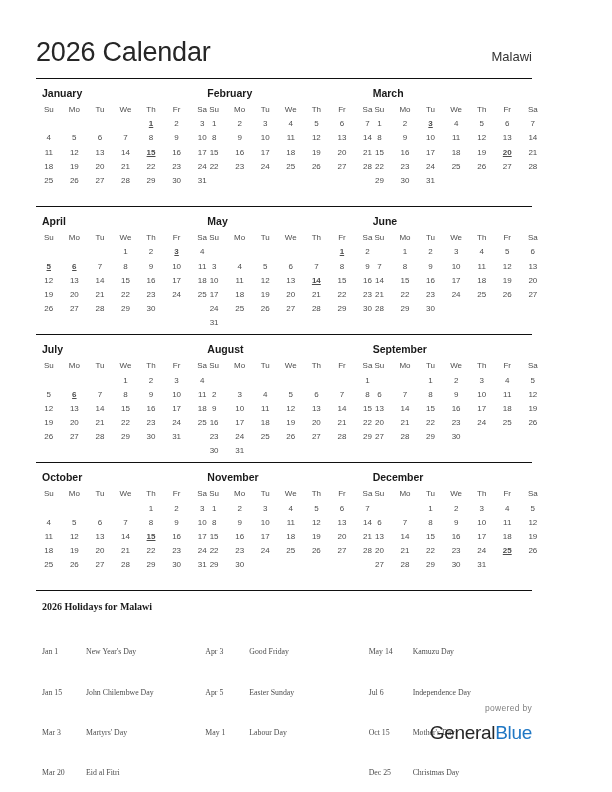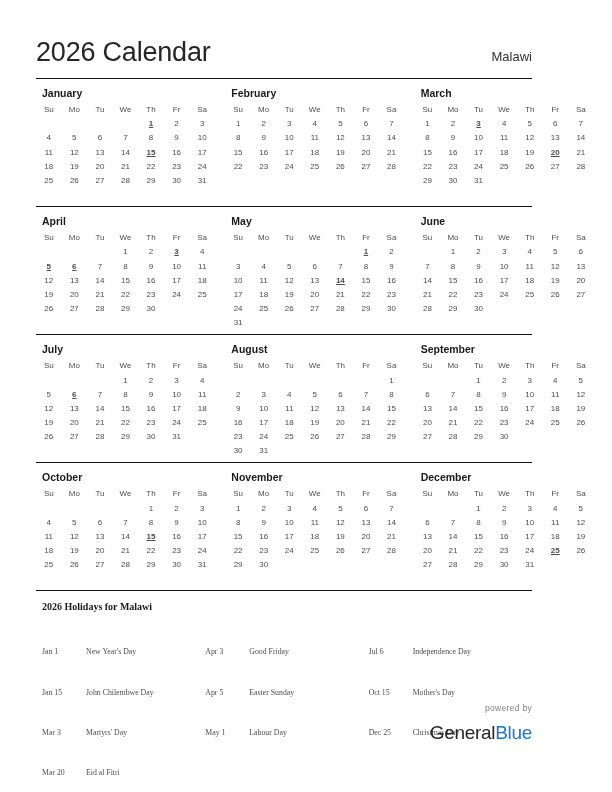--- a/index.html
+++ b/index.html
@@ -44,21 +44,20 @@
     border: 0;
     border-top: 1.3px solid #111111;
     margin: 0;
   }
 
   
   .month-row {
     display: flex;
     padding-top: 6px;
     padding-bottom: 4px;
-    gap: 24px;
   }
   .month {
     width: 33.333%;
     padding-right: 6px;
   }
   .month-name {
     font-size: 10.5px;
     font-weight: bold;
     color: #1a1a1a;
     margin: 2px 0 4px 6px;
@@ -1060,20 +1059,24 @@
             <span class="h-date">Apr 5</span>
             <span class="h-name">Easter Sunday</span>
           </div>
           <div class="holiday-row">
             <span class="h-date">May 1</span>
             <span class="h-name">Labour Day</span>
           </div>
         </div>
         <div class="holiday-col">
           <div class="holiday-row">
+            <span class="h-date">May 14</span>
+            <span class="h-name">Kamuzu Day</span>
+          </div>
+          <div class="holiday-row">
             <span class="h-date">Jul 6</span>
             <span class="h-name">Independence Day</span>
           </div>
           <div class="holiday-row">
             <span class="h-date">Oct 15</span>
             <span class="h-name">Mother's Day</span>
           </div>
           <div class="holiday-row">
             <span class="h-date">Dec 25</span>
             <span class="h-name">Christmas Day</span>

